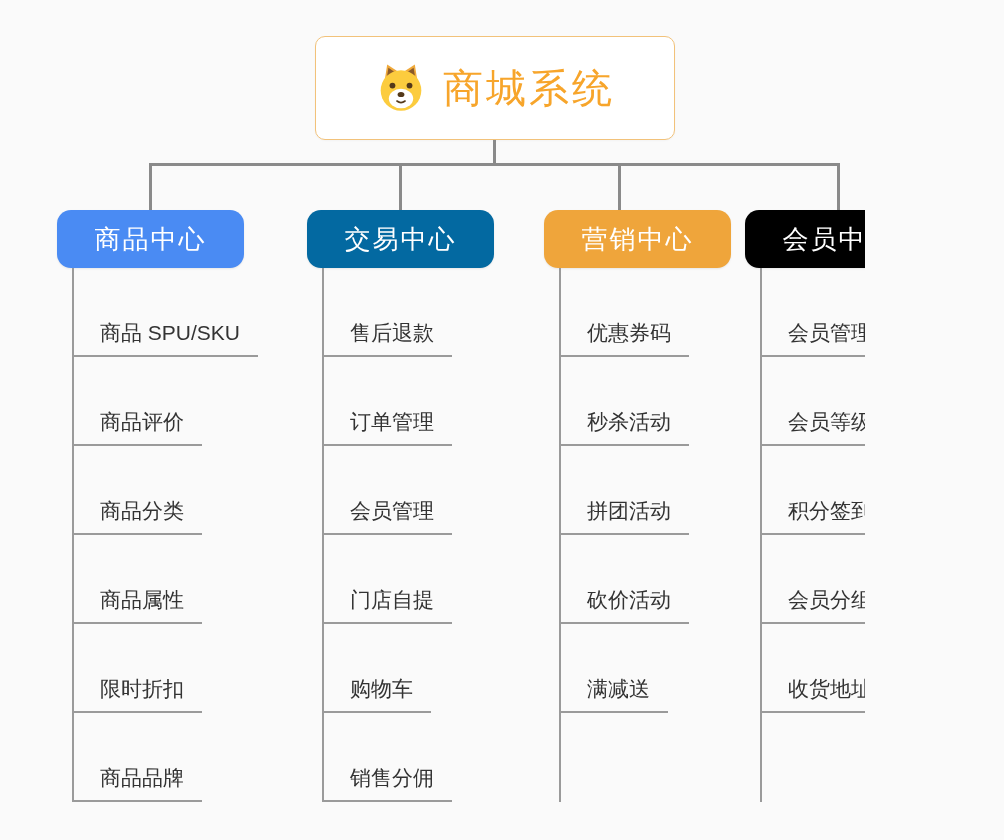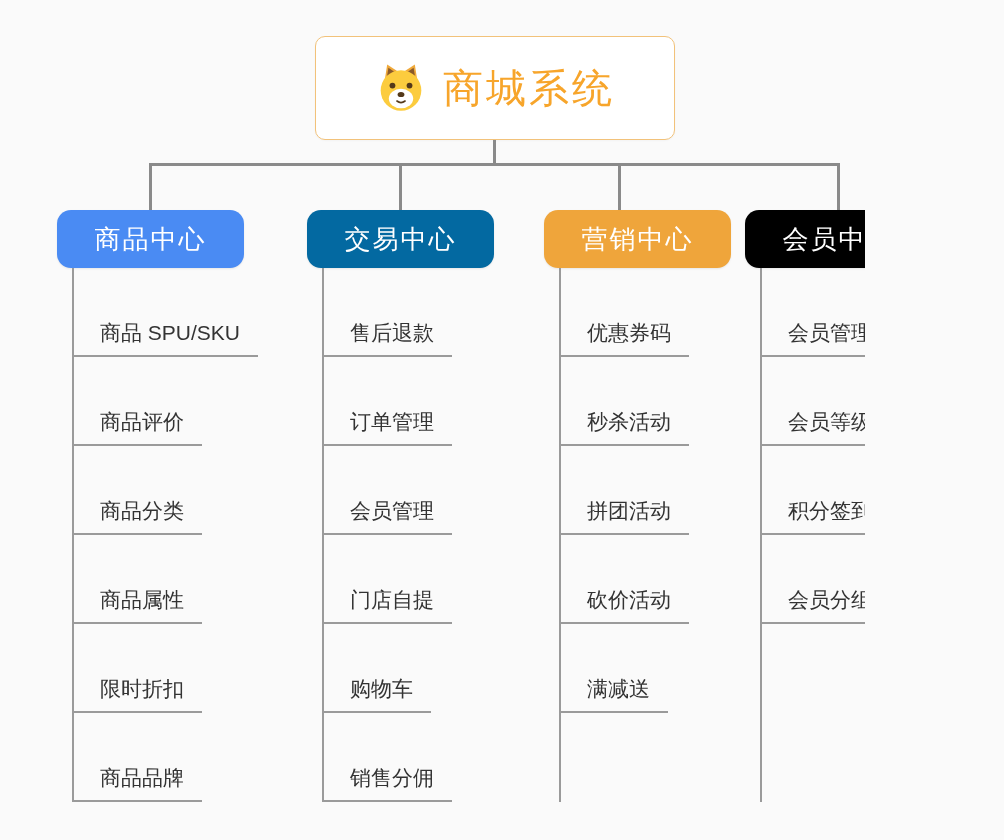--- a/index.html
+++ b/index.html
@@ -209,16 +209,19 @@
         </div>
       <div class="child-row">
           <span class="child-label">会员等级</span>
         </div>
       <div class="child-row">
           <span class="child-label">积分签到</span>
         </div>
       <div class="child-row">
           <span class="child-label">会员分组</span>
         </div>
+      <div class="child-row">
+          <span class="child-label">收货地址</span>
+        </div>
     </div>
   </section>
 
 </div>
 
 </body></html>

